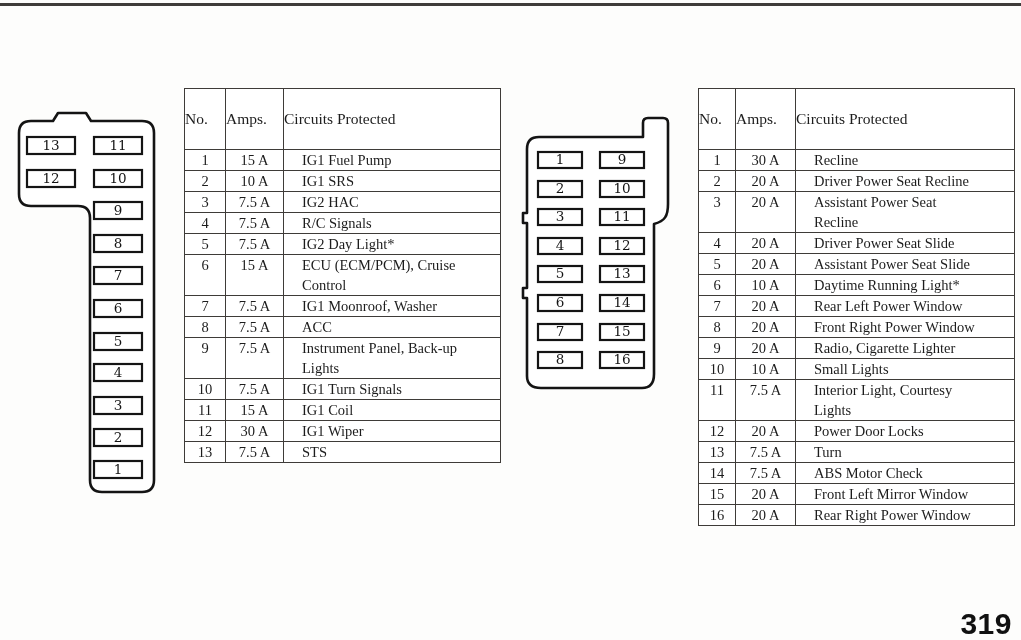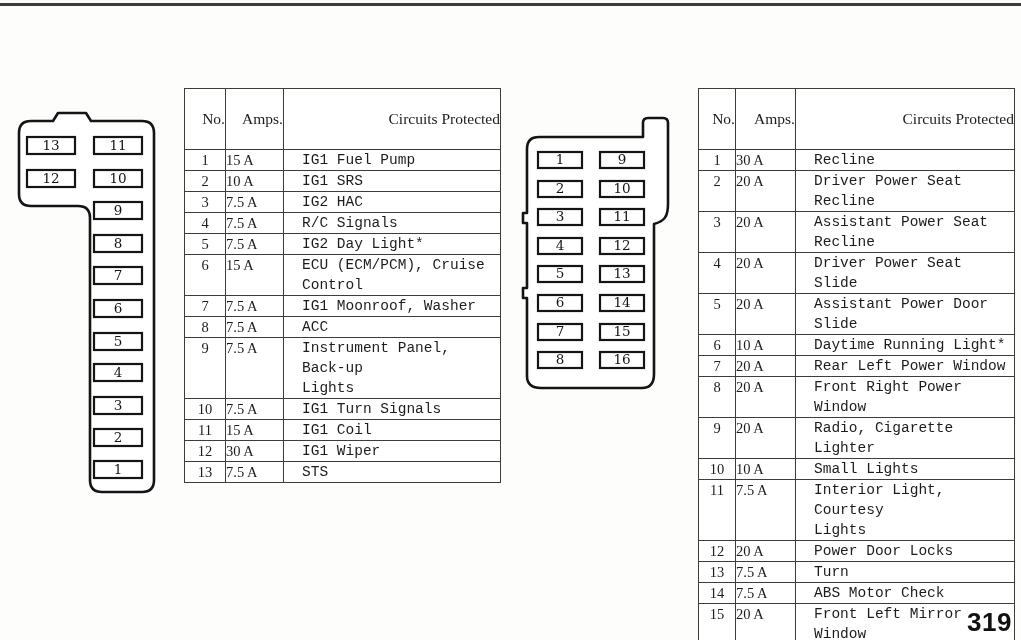--- a/index.html
+++ b/index.html
@@ -32,36 +32,36 @@
     color:#1c1c1c;
   }
   .fuse-table th,.fuse-table td{
     border:1px solid #3e3b38;
     padding:0;
   }
   .fuse-table thead th{
     height:60px;
     font-weight:normal;
     font-size:15.5px;
-    text-align:right;
+    text-align:left;
     vertical-align:middle;
   }
   .fuse-table td{
     vertical-align:top;
     line-height:20px;
     height:20px;
   }
   .col-no{text-align:center;}
-  .col-amps{margin-top:40px;}
-  .col-circuit{text-align:left;padding-left:18px !important;padding-right:4px !important;white-space:pre-line;font-family:Liberation Mono, monospace;}
+  .col-amps{text-align:center;margin-top:40px;}
+  .col-circuit{text-align:left;padding-left:18px !important;padding-right:4px !important;white-space:pre-line;}
   .page-number{
     position:absolute;left:940px;top:607px;width:72px;
     text-align:right;
     font-family:"Liberation Sans","DejaVu Sans",sans-serif;
-    font-weight:bold;font-size:26px;color:#111;
+    font-weight:bold;font-size:30px;color:#111;
     letter-spacing:0.5px;
   }
 </style>
 </head>
 <body>
 
 <div class="page">
 
   <div class="top-rule"></div>
 
@@ -336,21 +336,21 @@
 Recline</td>
         </tr>
         <tr>
           <td class="col-no">4</td>
           <td class="col-amps">20 A</td>
           <td class="col-circuit">Driver Power Seat Slide</td>
         </tr>
         <tr>
           <td class="col-no">5</td>
           <td class="col-amps">20 A</td>
-          <td class="col-circuit">Assistant Power Door Slide</td>
+          <td class="col-circuit">Assistant Power Seat Slide</td>
         </tr>
         <tr>
           <td class="col-no">6</td>
           <td class="col-amps">10 A</td>
           <td class="col-circuit">Daytime Running Light*</td>
         </tr>
         <tr>
           <td class="col-no">7</td>
           <td class="col-amps">20 A</td>
           <td class="col-circuit">Rear Left Power Window</td>

